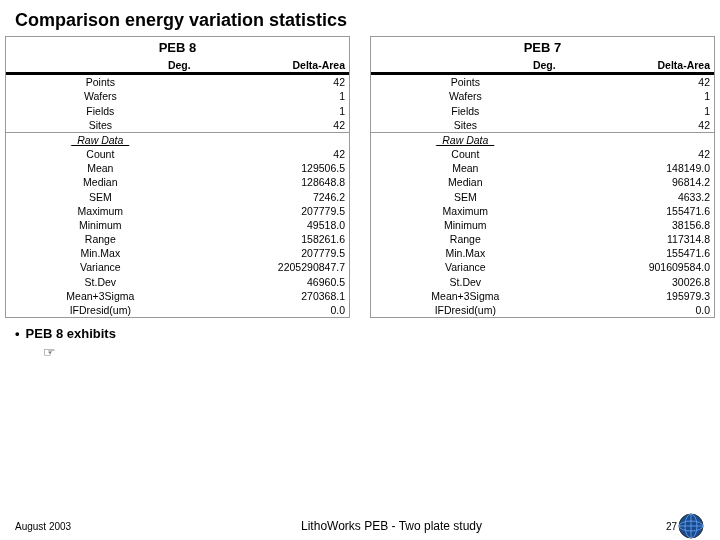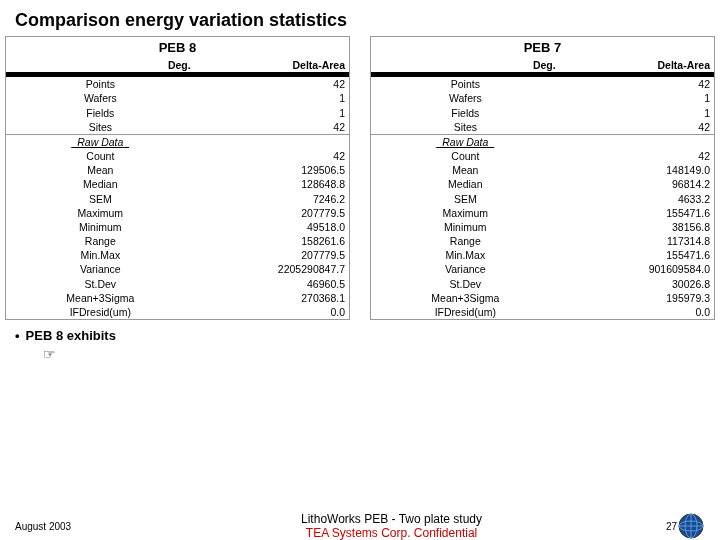--- a/index.html
+++ b/index.html
@@ -50,21 +50,21 @@
       width: 55%;
     }
     .stats-table .value-col {
       text-align: right;
       color: #000;
       width: 45%;
     }
     .stats-table .header-row td {
       text-align: right;
       font-weight: bold;
-      border-bottom: 5px solid #000000;
+      border-bottom: 3px solid #000000;
     }
     .stats-table .section-header td {
       text-decoration: underline;
       font-style: italic;
     }
     .stats-table .divider-row td {
       border-bottom: 1px solid #999;
       padding: 0;
     }
     .bullet-section {
@@ -295,21 +295,20 @@
   </div>
   <div class="bullet-sub">
     <span style="font-size:14px;">☞</span>
   </div>
 </div>
 
 <div class="footer">
   <div>August 2003</div>
   <div class="footer-center">
     <div>LithoWorks PEB - Two plate study</div>
-    <div class="confidential">TEA Systems Corp. Confidential</div>
   </div>
   <div style="display:flex;align-items:center;">
     <span>27</span>
     <svg class="globe-icon" viewBox="0 0 28 28" xmlns="http://www.w3.org/2000/svg">
       <circle cx="14" cy="14" r="12" fill="#1a4a8a" stroke="#333" stroke-width="1"></circle>
       <ellipse cx="14" cy="14" rx="6" ry="12" fill="none" stroke="#6af" stroke-width="0.8"></ellipse>
       <line x1="2" y1="14" x2="26" y2="14" stroke="#6af" stroke-width="0.8"></line>
       <line x1="14" y1="2" x2="14" y2="26" stroke="#6af" stroke-width="0.8"></line>
       <ellipse cx="14" cy="14" rx="12" ry="5" fill="none" stroke="#6af" stroke-width="0.8"></ellipse>
     </svg>

